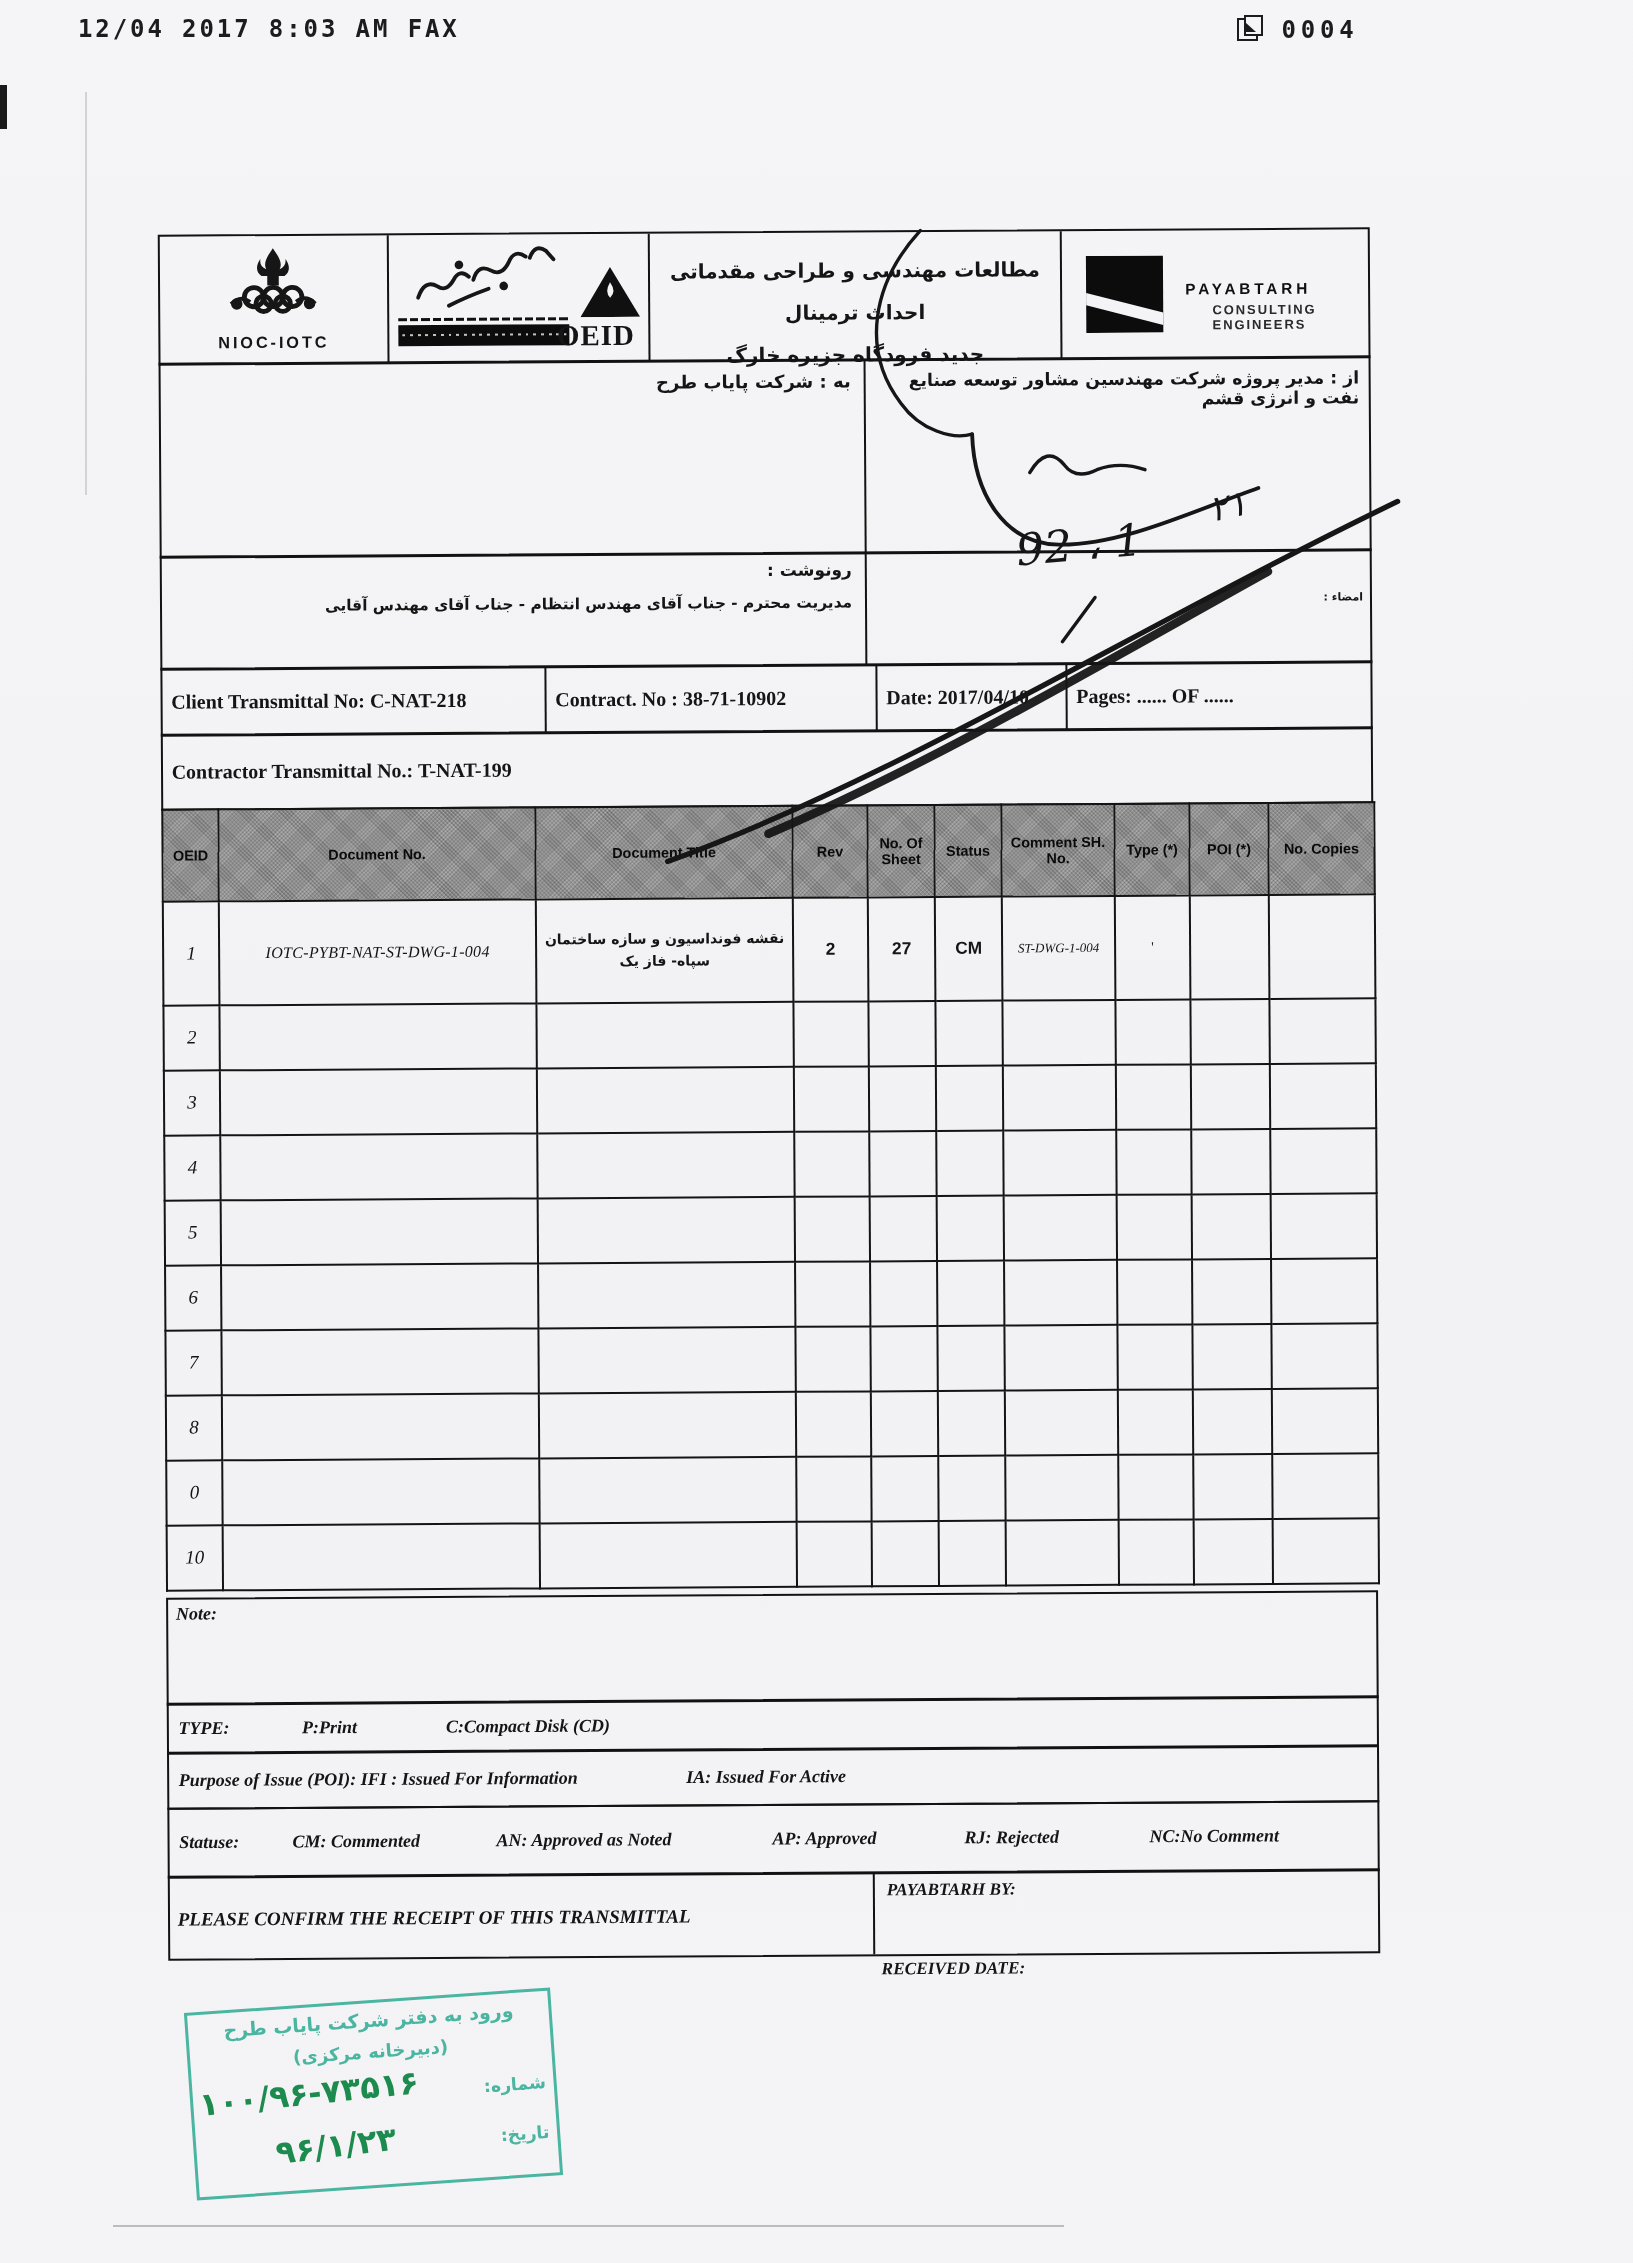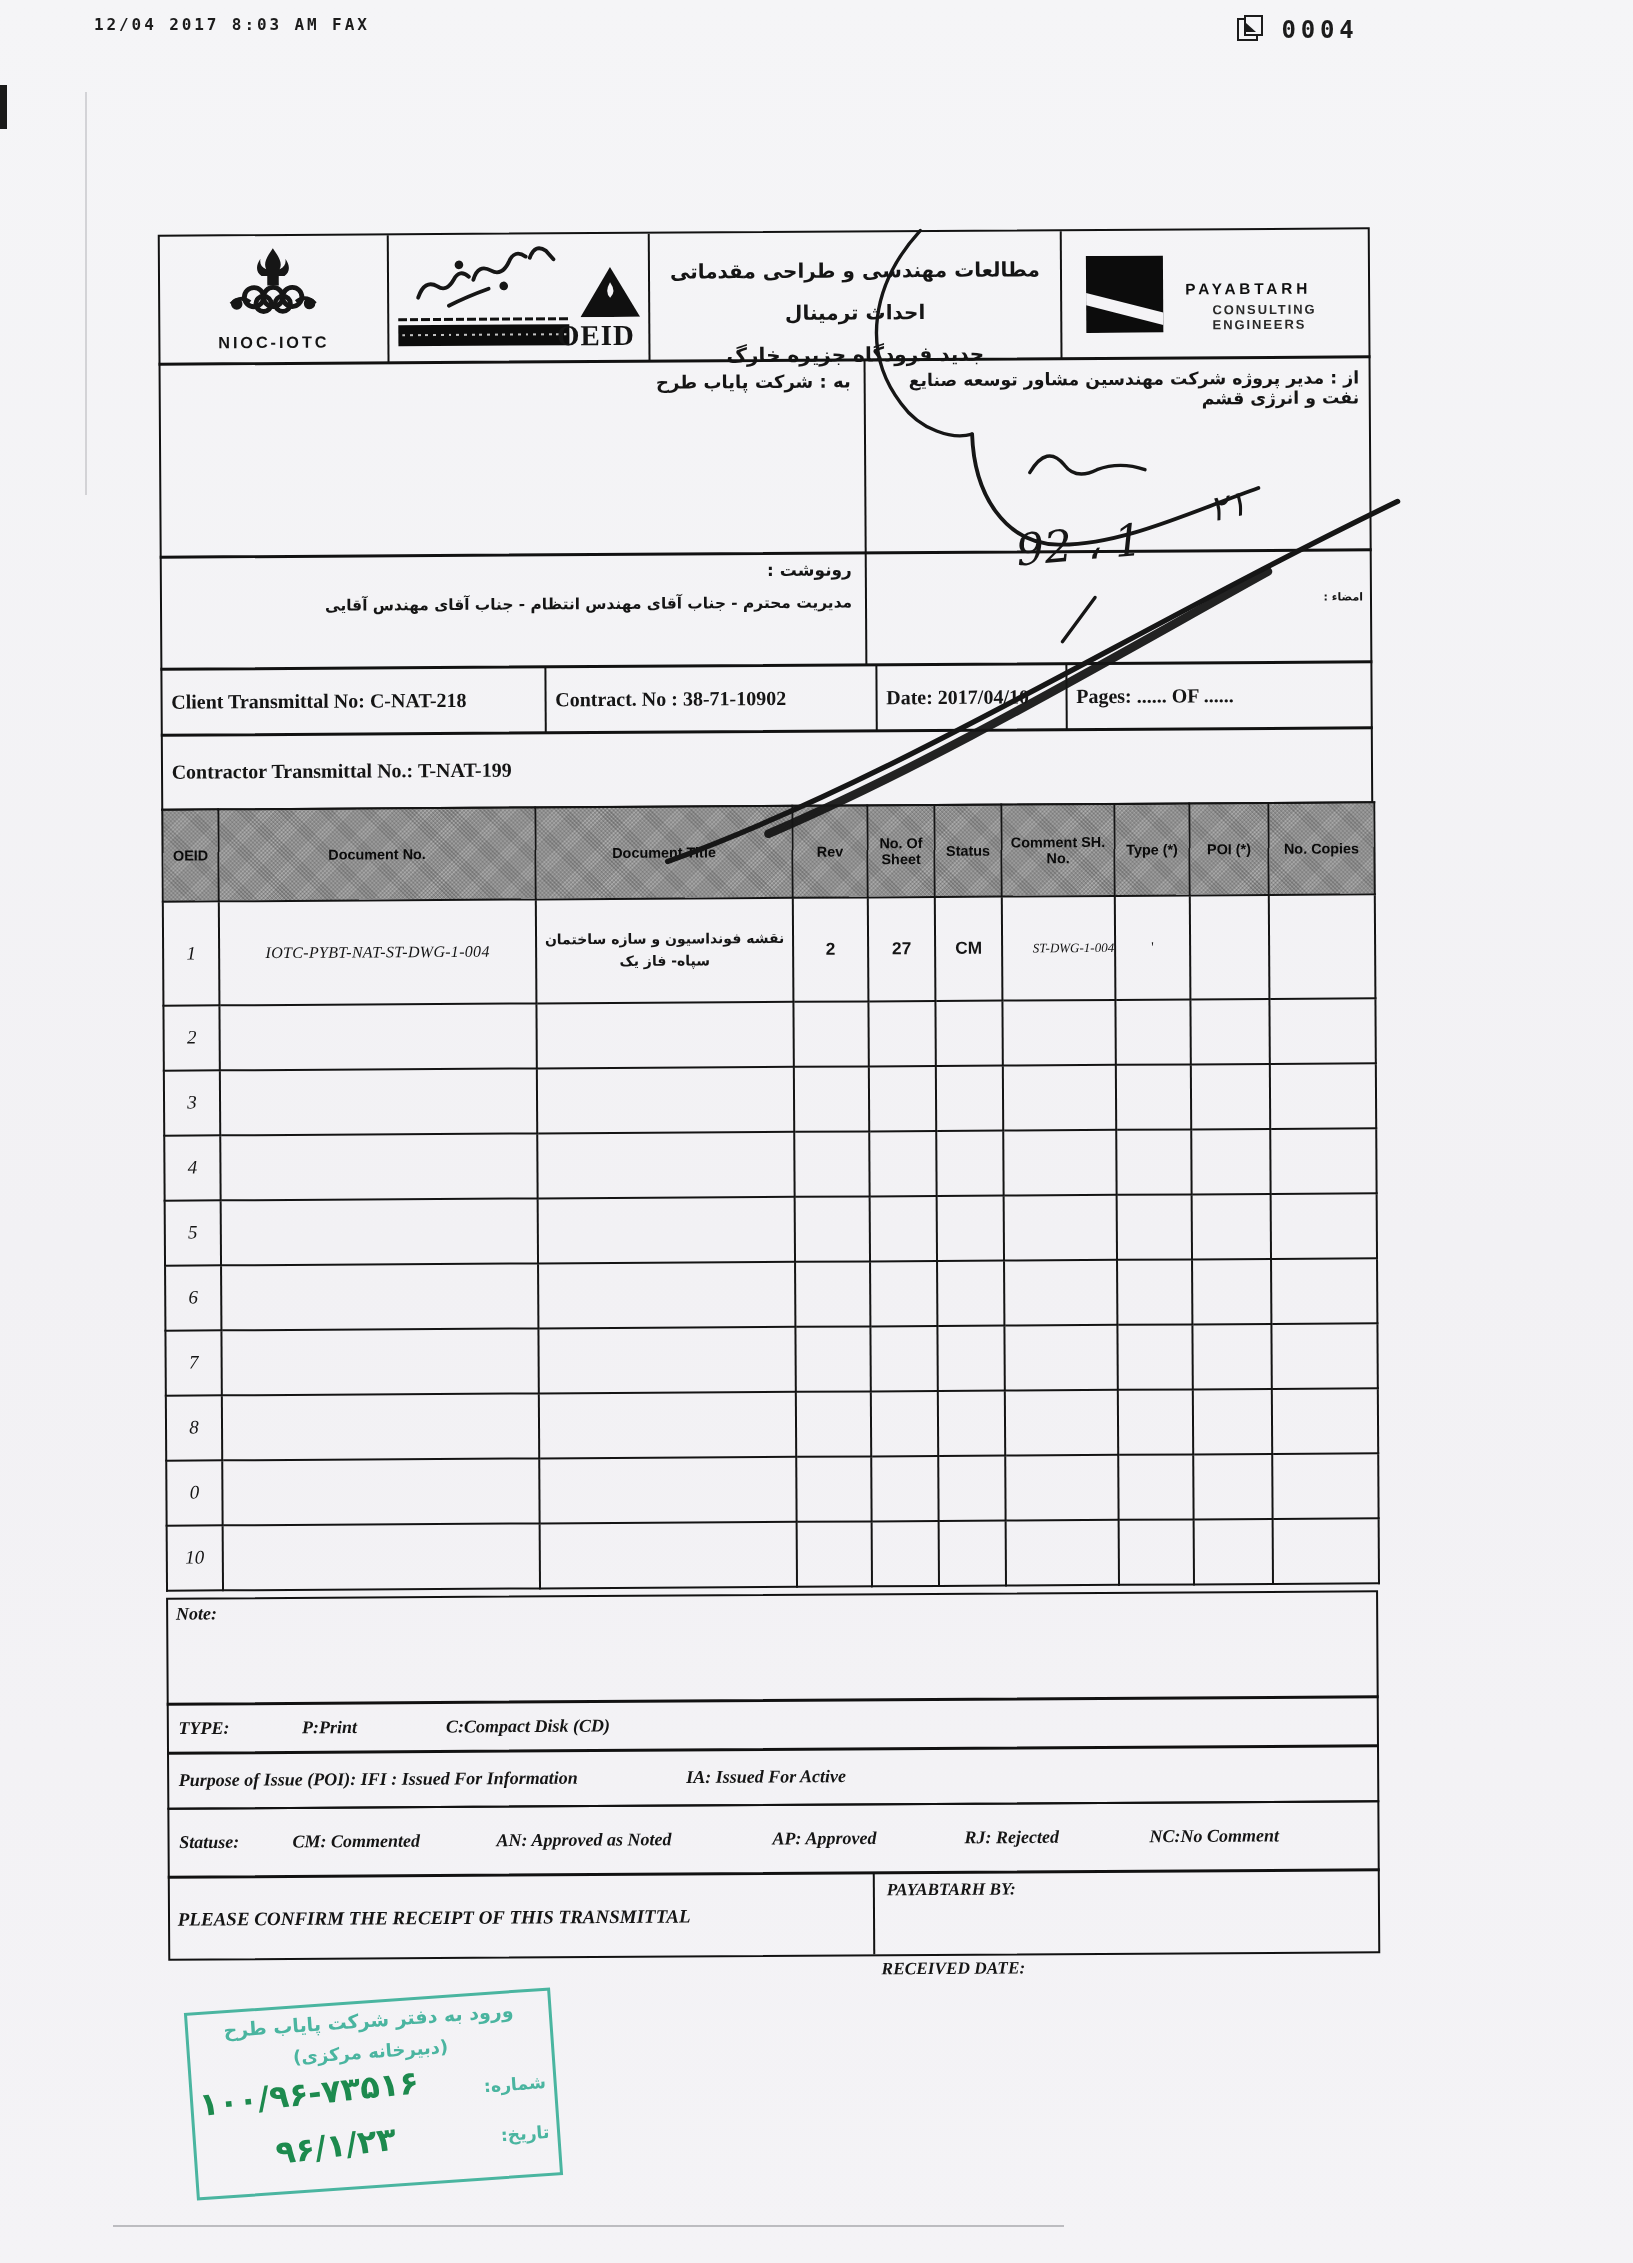--- a/index.html
+++ b/index.html
@@ -1,21 +1,21 @@
 <!DOCTYPE html>
 <html><head>
 <meta charset="utf-8">
 <style>
   * { margin:0; padding:0; box-sizing:border-box; }
   html,body { width:1633px; height:2263px; }
   body { font-family:"Liberation Serif","DejaVu Serif",serif; background:#f2f2f4; position:relative; color:#151515; }
   .page { position:absolute; inset:0; background:linear-gradient(180deg,#f5f5f7 0%,#f2f1f4 55%,#f4f3f6 100%); overflow:hidden; }
 
   
-  .fax-ts { position:absolute; left:94px; top:15.4px; font-family:"DejaVu Sans Mono",monospace; font-weight:bold; font-size:16px; letter-spacing:2.9px; color:#1c1c1c; }
+  .fax-ts { position:absolute; left:78px; top:15.4px; font-family:"DejaVu Sans Mono",monospace; font-weight:bold; font-size:24px; letter-spacing:2.9px; color:#1c1c1c; }
   .fax-right { position:absolute; left:1237px; top:15.4px; display:flex; align-items:center; gap:15.4px; }
   .pg-icon { width:29px; height:29px; position:relative; }
   .pg-icon .sq1 { position:absolute; left:0; top:2.9px; width:21px; height:23px; border:2.9px solid #1c1c1c; background:#f5f5f7; }
   .pg-icon .sq2 { position:absolute; left:6.7px; top:0; width:19px; height:21px; border:2.9px solid #1c1c1c; background:#f5f5f7; }
   .pg-icon .nib { position:absolute; left:8.6px; top:7.7px; width:0; height:0; border-left:10.6px solid #1c1c1c; border-top:9.6px solid transparent; }
   .fax-num { font-family:"DejaVu Sans Mono",monospace; font-weight:bold; font-size:24px; letter-spacing:4.8px; color:#1c1c1c; }
 
   
   .edge-notch { position:absolute; left:0; top:85px; width:6.7px; height:44px; background:#1a1a1a; }
   .edge-line { position:absolute; left:85px; top:92px; width:1.9px; height:403px; background:rgba(60,60,70,.18); }
@@ -77,21 +77,21 @@
   th.hdr { height:92px; background-color:#8f8f8f;
     background-image:repeating-linear-gradient(45deg, rgba(0,0,0,.22) 0 1px, transparent 1px 2.9px),
                      repeating-linear-gradient(-45deg, rgba(255,255,255,.28) 0 1px, transparent 1px 2.9px);
     font-family:"Liberation Sans",sans-serif; font-weight:bold; font-size:14.4px; color:#0a0a0a; text-align:center; padding:1.9px; }
   tr.r1 { height:104px; }
   tr.re { height:65px; }
   td.item { text-align:center; font-style:italic; font-size:19px; }
   td.docno { text-align:center; font-style:italic; font-size:16px; letter-spacing:0.3px; }
   td.dtitle { direction:rtl; text-align:center; font-family:"DejaVu Sans",sans-serif; font-weight:bold; font-size:14px; line-height:1.55; padding:1.9px 5.8px; }
   td.num { text-align:center; font-family:"Liberation Sans",sans-serif; font-weight:bold; font-size:17.3px; }
-  td.csh { text-align:right; font-style:italic; font-size:13px; }
+  td.csh { text-align:center; font-style:italic; font-size:13px; }
   td.tiny { text-align:center; font-size:14.4px; }
 
   .gap { height:9.6px; }
 
   
   .note { height:108px; }
   .note-label { position:absolute; top:3.8px; left:7.7px; font-style:italic; font-weight:bold; font-size:18px; }
   .legend { font-style:italic; font-weight:bold; font-size:18px; }
   .typebox { height:52px; }
   .poibox { height:58px; }

